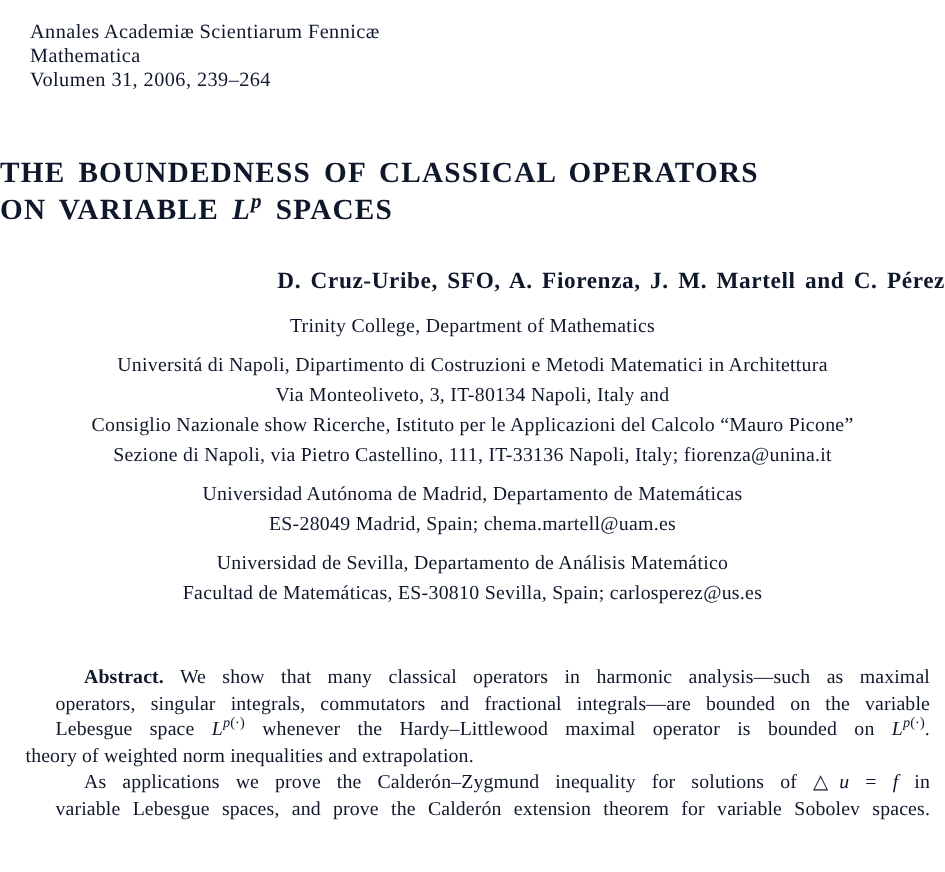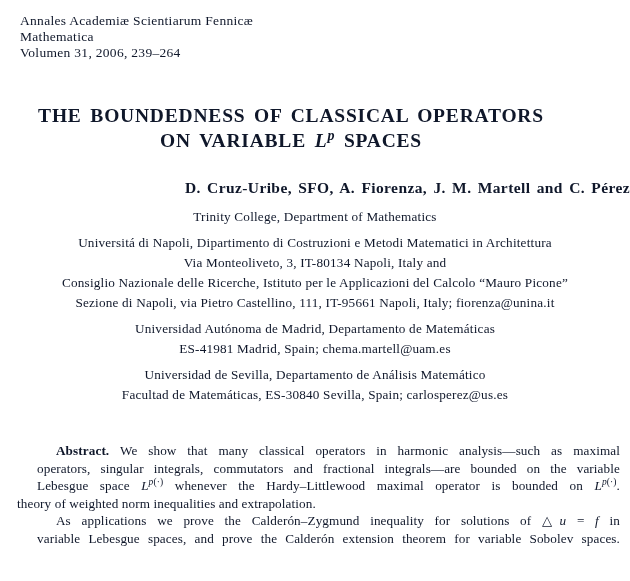--- a/index.html
+++ b/index.html
@@ -25,21 +25,20 @@
     font-size: 13.5px;
     line-height: 16px;
     letter-spacing: 0.3px;
   }
   .title {
     position: absolute;
     top: 103px;
     left: 0;
     width: 582px;
     margin: 0;
-    text-align: center;
     font-size: 19.5px;
     font-weight: bold;
     line-height: 25px;
     letter-spacing: 0.8px;
     word-spacing: 3px;
   }
   .authors {
     position: absolute;
     top: 179px;
     left: 0;
@@ -103,30 +102,30 @@
 
   <div class="authors">D. Cruz-Uribe, SFO, A. Fiorenza, J. M. Martell and C. Pérez</div>
 
   <div class="affils">
     <div class="affil-group">
       <div class="affil-line">Trinity College, Department of Mathematics</div>
     </div>
     <div class="affil-group">
       <div class="affil-line">Universitá di Napoli, Dipartimento di Costruzioni e Metodi Matematici in Architettura</div>
       <div class="affil-line">Via Monteoliveto, 3, IT-80134 Napoli, Italy and</div>
-      <div class="affil-line">Consiglio Nazionale delle Ricerche, Istituto per le Applicazioni del Calcolo “Mauro Picone”</div>
-      <div class="affil-line">Sezione di Napoli, via Pietro Castellino, 111, IT-95661 Napoli, Italy; fiorenza@unina.it</div>
+      <div class="affil-line">Consiglio Nazionale show Ricerche, Istituto per le Applicazioni del Calcolo “Mauro Picone”</div>
+      <div class="affil-line">Sezione di Napoli, via Pietro Castellino, 111, IT-33136 Napoli, Italy; fiorenza@unina.it</div>
     </div>
     <div class="affil-group">
       <div class="affil-line">Universidad Autónoma de Madrid, Departamento de Matemáticas</div>
-      <div class="affil-line">ES-41981 Madrid, Spain; chema.martell@uam.es</div>
+      <div class="affil-line">ES-28049 Madrid, Spain; chema.martell@uam.es</div>
     </div>
     <div class="affil-group">
       <div class="affil-line">Universidad de Sevilla, Departamento de Análisis Matemático</div>
-      <div class="affil-line">Facultad de Matemáticas, ES-30840 Sevilla, Spain; carlosperez@us.es</div>
+      <div class="affil-line">Facultad de Matemáticas, ES-30810 Sevilla, Spain; carlosperez@us.es</div>
     </div>
   </div>
 
   <div class="abstract">
     <div>
       <div class="abs-line jl ind"><b>Abstract.</b> We show that many classical operators in harmonic analysis—such as maximal</div>
       <div class="abs-line jl">operators, singular integrals, commutators and fractional integrals—are bounded on the variable</div>
       <div class="abs-line jl">Lebesgue space <i>L</i><sup><i>p</i>(·)</sup> whenever the Hardy–Littlewood maximal operator is bounded on <i>L</i><sup><i>p</i>(·)</sup>.</div>
       <div class="abs-line">theory of weighted norm inequalities and extrapolation.</div>
     </div>

